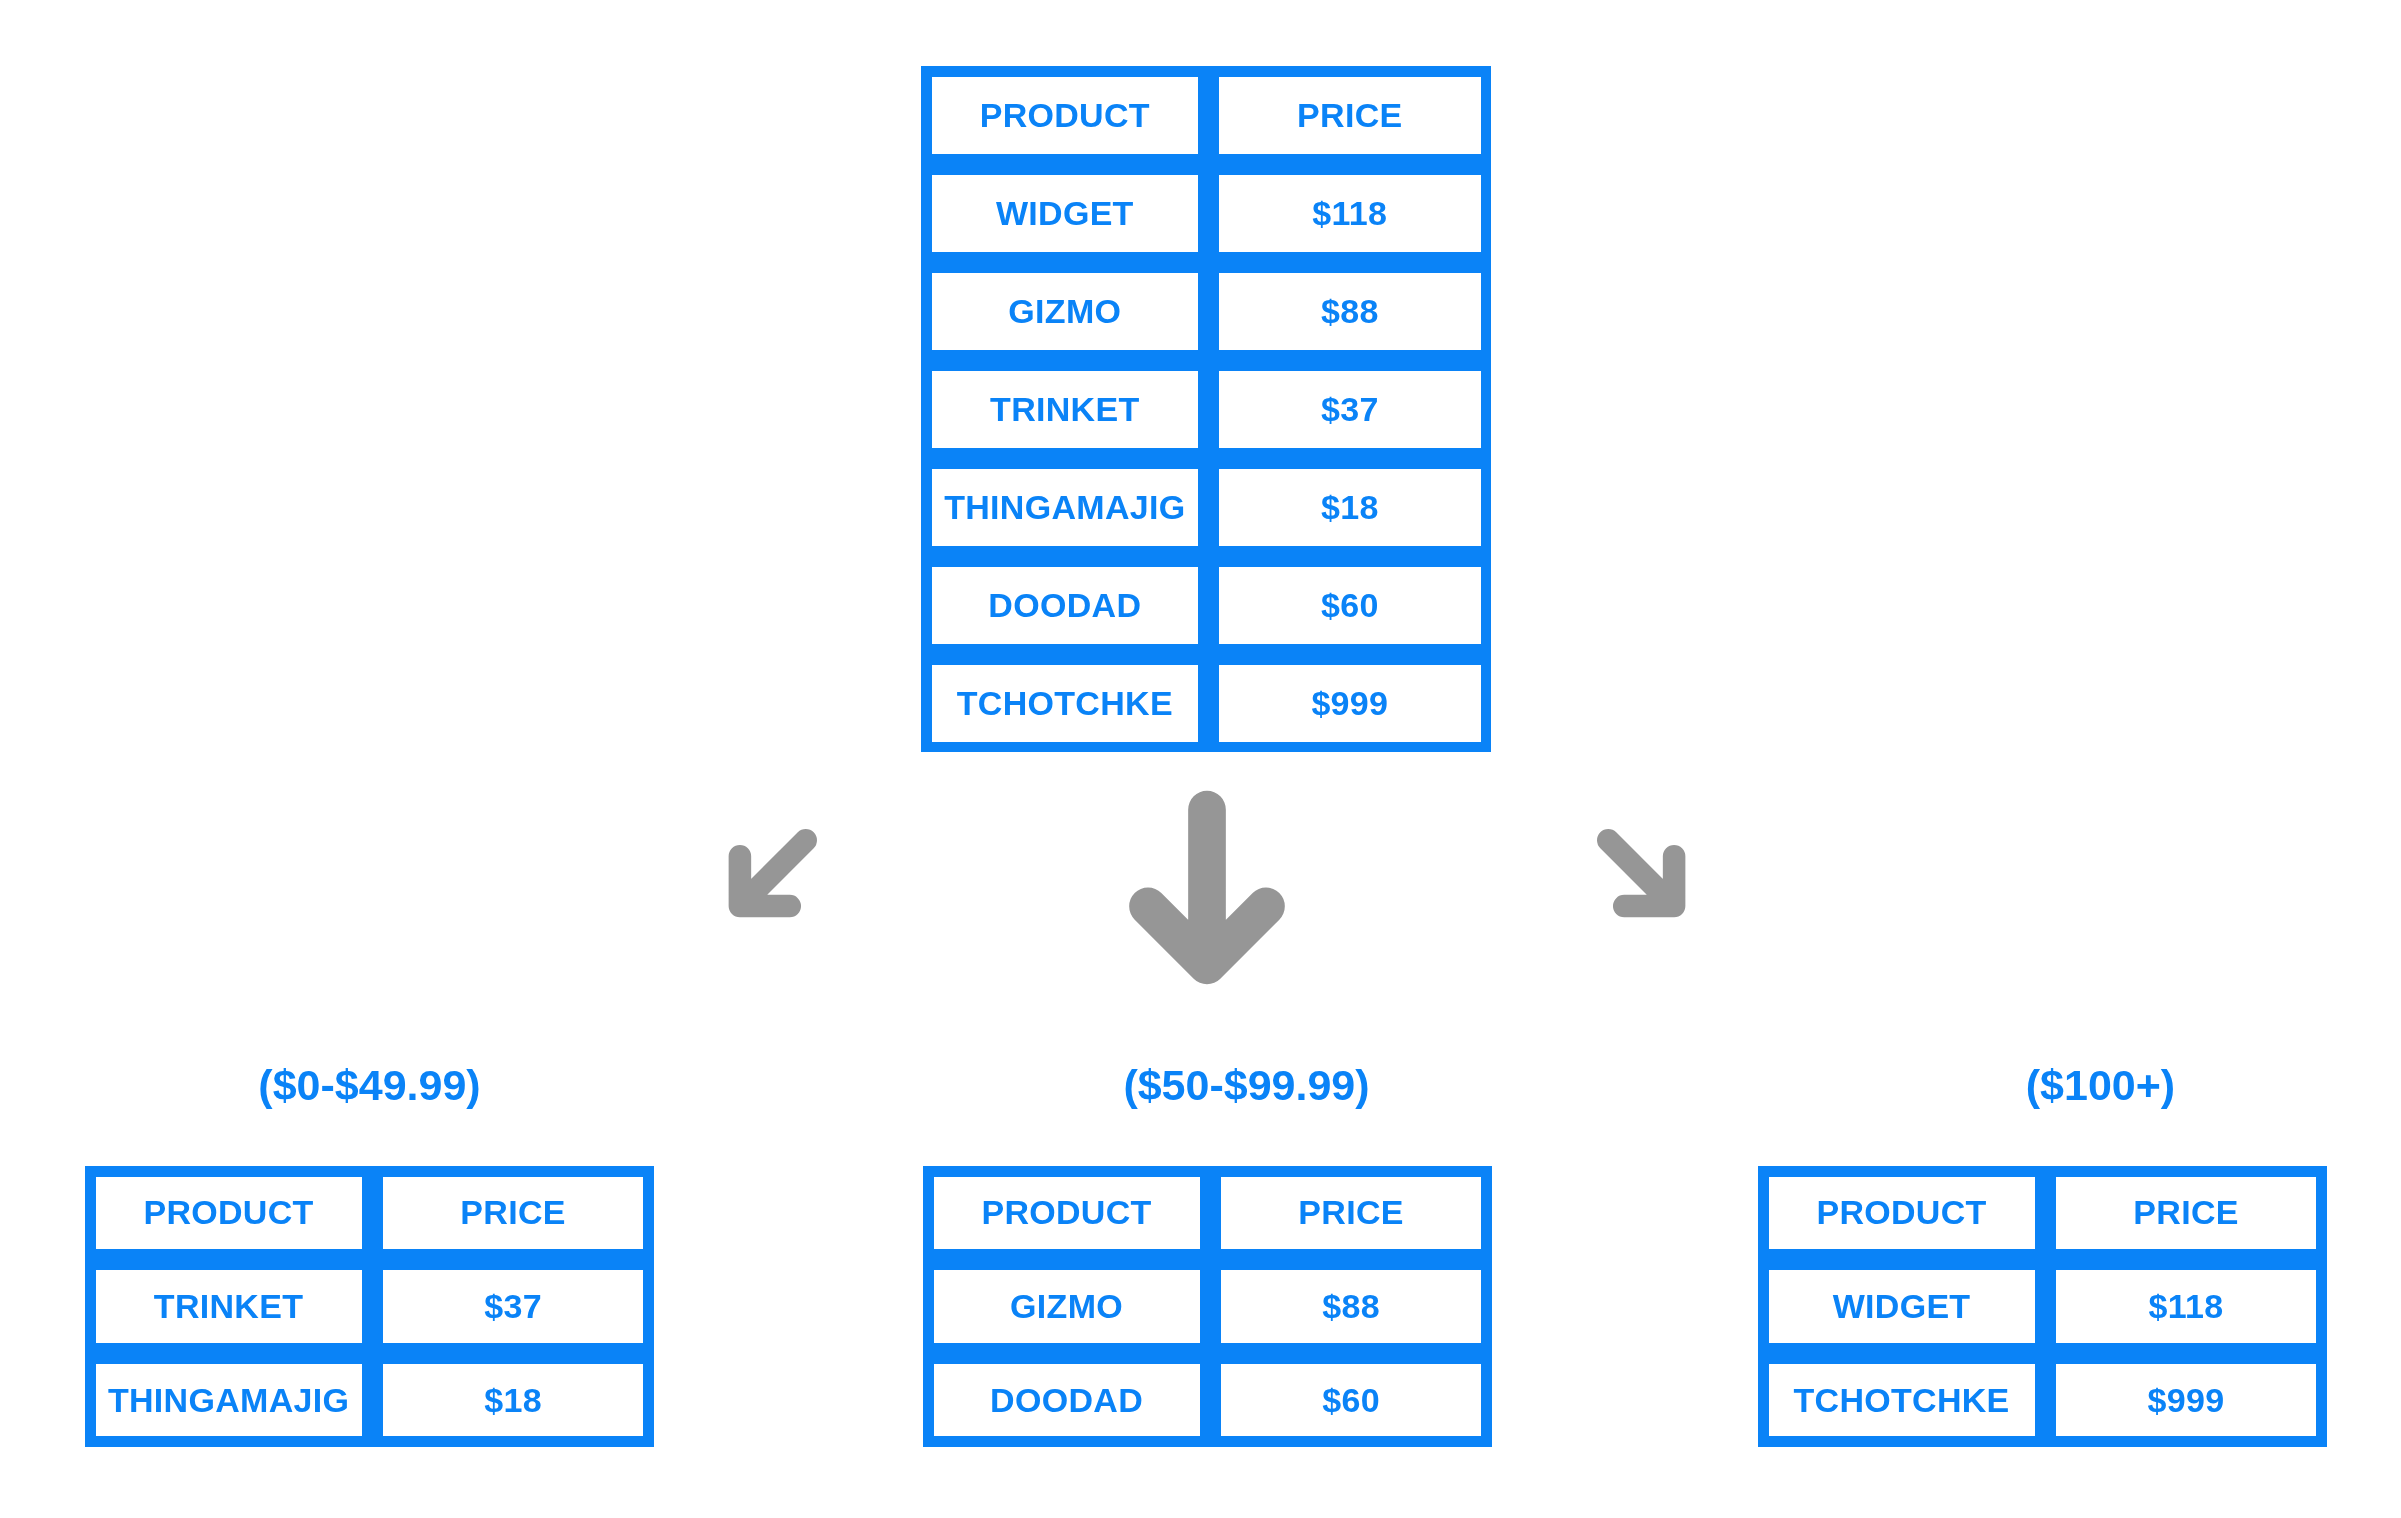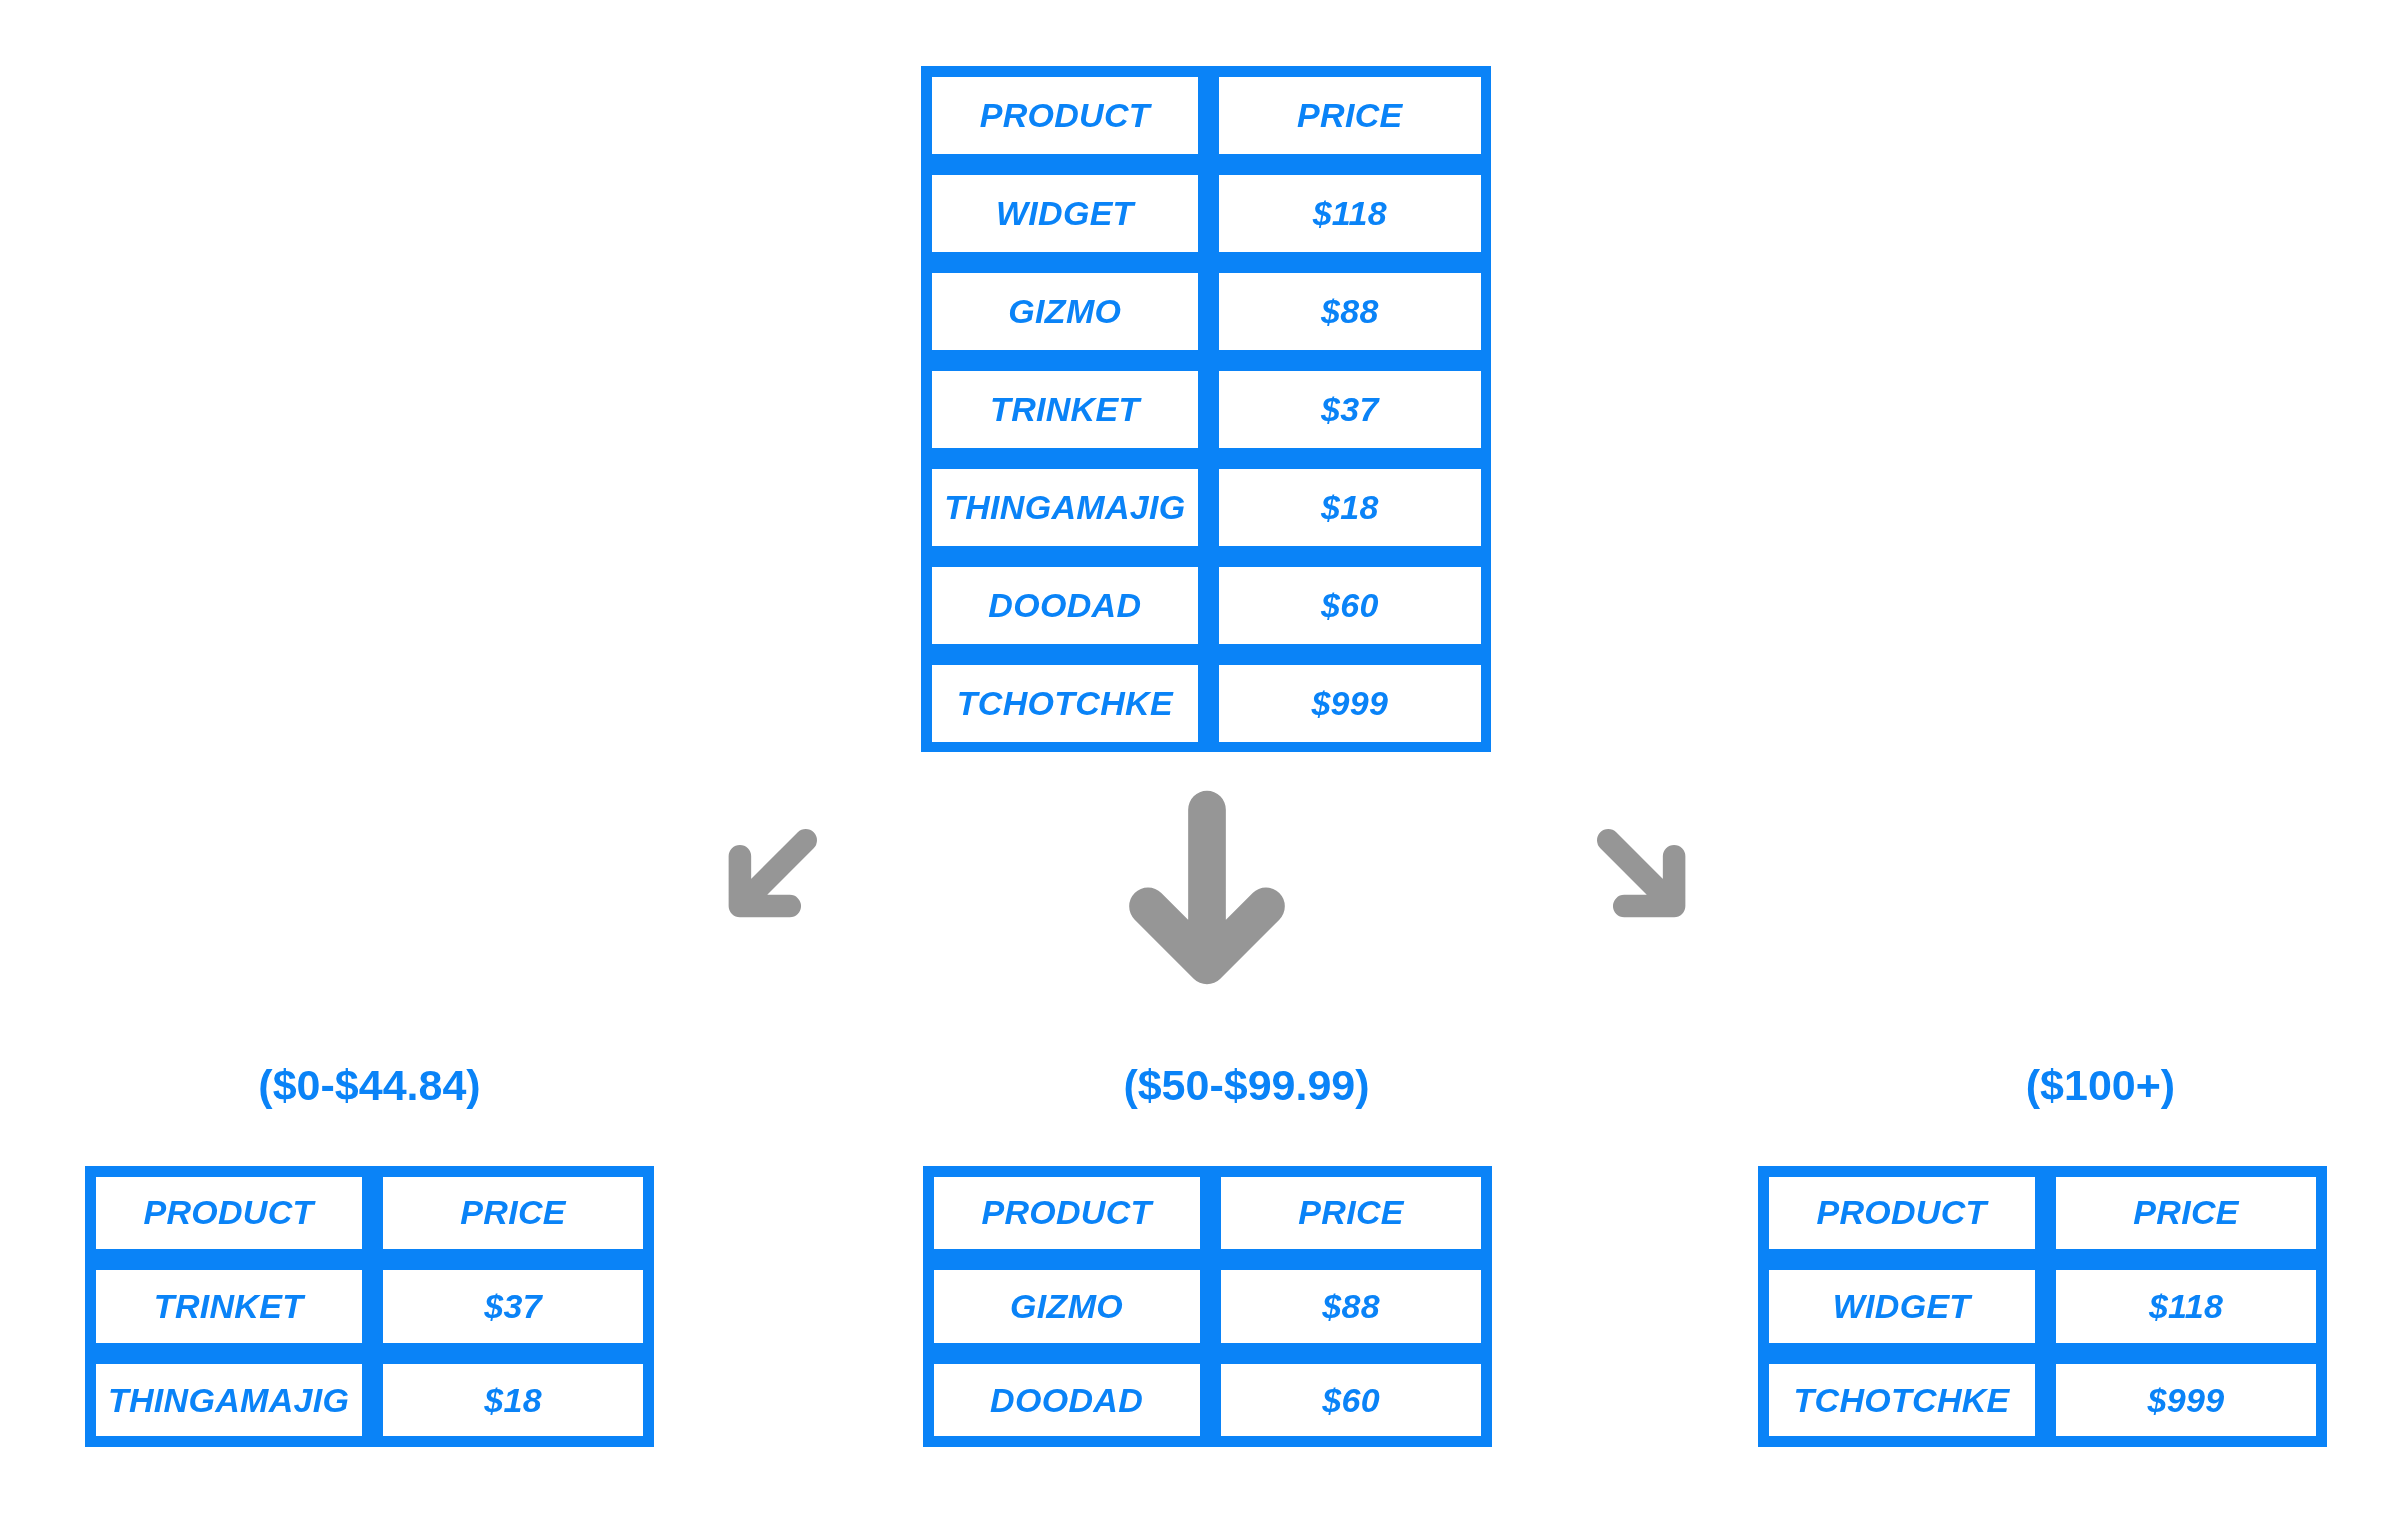--- a/index.html
+++ b/index.html
@@ -18,21 +18,20 @@
     background:var(--page-bg);
     overflow:hidden;
   }
   .price-table{
     position:absolute;
     display:grid;
     grid-template-columns:1.02fr 1fr;
     gap:21px;
     padding:10.5px;
     background:var(--accent);
-    font-style:italic;
   }
   .price-table .cell{
     background:var(--cell-bg);
     color:var(--accent);
     display:flex;
     align-items:center;
     justify-content:center;
     font-weight:bold;
     font-size:34px;
     letter-spacing:0.3px;
@@ -97,21 +96,21 @@
     <svg viewBox="0 0 100 130" aria-hidden="true">
       <path d="M50 12 L50 96 M14 71 L50 107 L86 71" fill="none" stroke="currentColor" stroke-width="23" stroke-linecap="round" stroke-linejoin="round"></path>
     </svg>
   </div>
   <div class="arrow arrow-right">
     <svg viewBox="0 0 100 130" aria-hidden="true">
       <path d="M50 12 L50 96 M14 71 L50 107 L86 71" fill="none" stroke="currentColor" stroke-width="23" stroke-linecap="round" stroke-linejoin="round"></path>
     </svg>
   </div>
 
-  <div class="range-label lbl-low">($0-$44.84)</div>
+  <div class="range-label lbl-low">($0-$49.99)</div>
   <div class="range-label lbl-mid">($50-$99.99)</div>
   <div class="range-label lbl-high">($100+)</div>
 
   <div class="price-table tbl-branch tbl-low">
     <div class="cell">PRODUCT</div>
     <div class="cell">PRICE</div>
     <div class="cell">TRINKET</div>
     <div class="cell">$37</div>
     <div class="cell">THINGAMAJIG</div>
     <div class="cell">$18</div>

